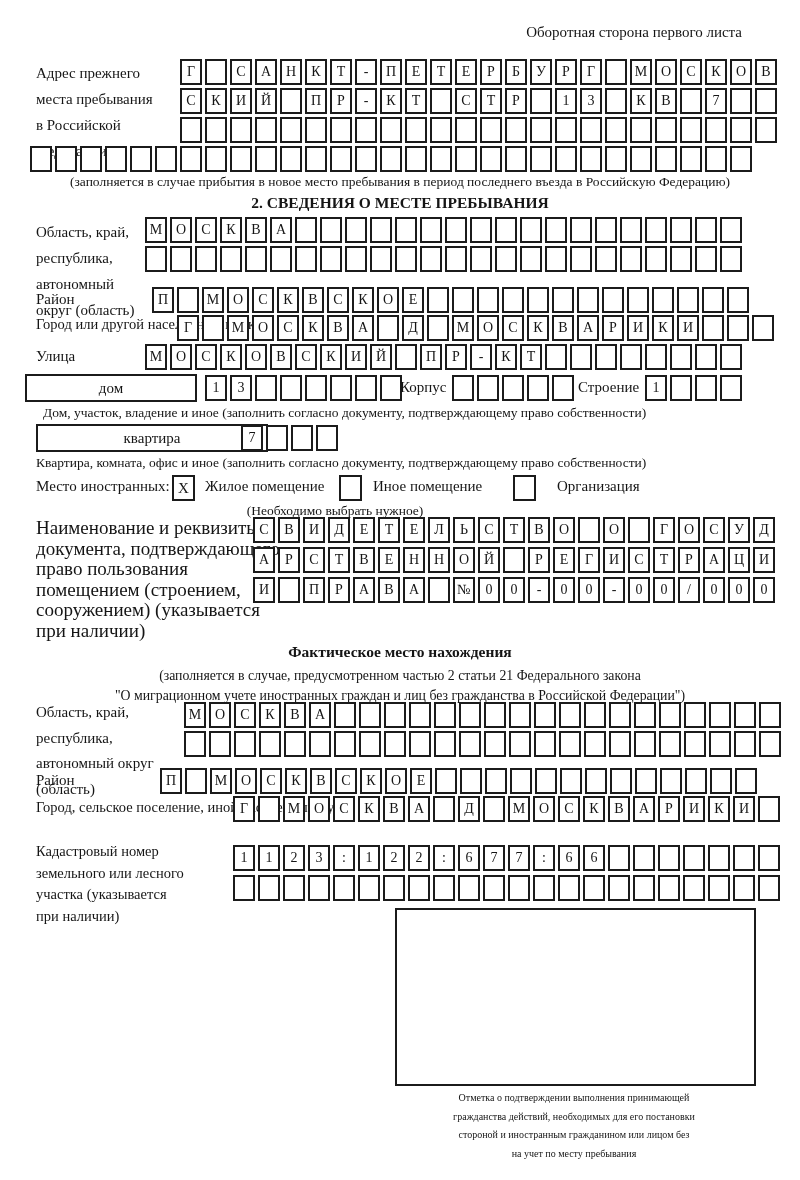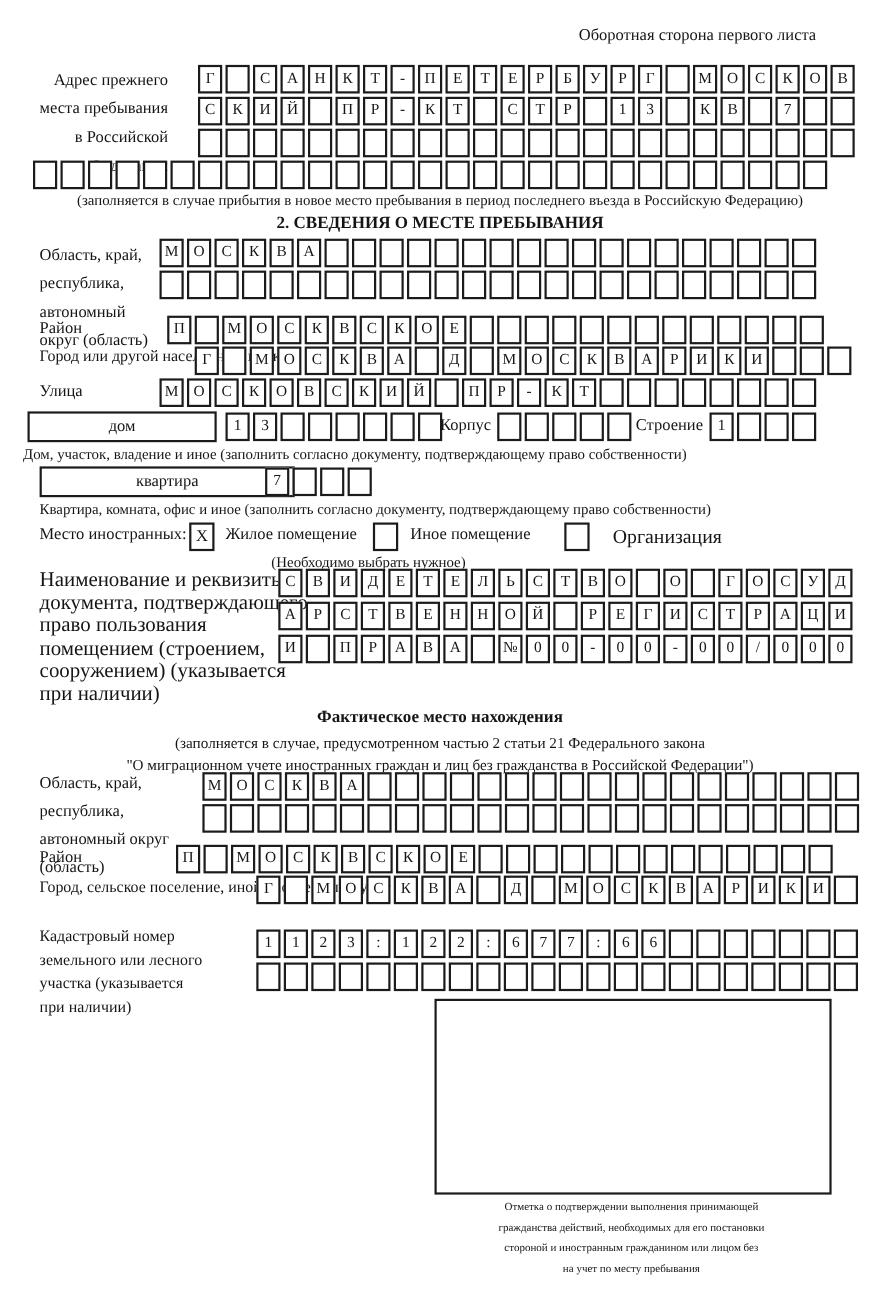--- a/index.html
+++ b/index.html
@@ -21,21 +21,21 @@
   .bold{font-weight:bold;}
   .stamp{position:absolute;border:2px solid #1b1b1b;background:#fff;}
 </style>
 </head>
 <body>
 
 <div class="page">
 
   <div class="abs" style="top:24px;right:58px;font-size:15px;">Оборотная сторона первого листа</div>
 
-  <div class="abs lbl" style="left:36px;top:60px;text-align:right;">
+  <div class="abs lbl" style="left:36px;top:60px;">
     <span>Адрес прежнего</span>
     <span>места пребывания</span>
     <span>в Российской</span>
     <span>Федерации</span>
   </div>
   <div class="boxrow" style="left:180px;top:59px;"><span class="cell">Г</span><span class="cell"></span><span class="cell">С</span><span class="cell">А</span><span class="cell">Н</span><span class="cell">К</span><span class="cell">Т</span><span class="cell">-</span><span class="cell">П</span><span class="cell">Е</span><span class="cell">Т</span><span class="cell">Е</span><span class="cell">Р</span><span class="cell">Б</span><span class="cell">У</span><span class="cell">Р</span><span class="cell">Г</span><span class="cell"></span><span class="cell">М</span><span class="cell">О</span><span class="cell">С</span><span class="cell">К</span><span class="cell">О</span><span class="cell">В</span></div>
   <div class="boxrow" style="left:180px;top:88px;"><span class="cell">С</span><span class="cell">К</span><span class="cell">И</span><span class="cell">Й</span><span class="cell"></span><span class="cell">П</span><span class="cell">Р</span><span class="cell">-</span><span class="cell">К</span><span class="cell">Т</span><span class="cell"></span><span class="cell">С</span><span class="cell">Т</span><span class="cell">Р</span><span class="cell"></span><span class="cell">1</span><span class="cell">3</span><span class="cell"></span><span class="cell">К</span><span class="cell">В</span><span class="cell"></span><span class="cell">7</span><span class="cell"></span><span class="cell"></span></div>
   <div class="boxrow" style="left:180px;top:117px;"><span class="cell"></span><span class="cell"></span><span class="cell"></span><span class="cell"></span><span class="cell"></span><span class="cell"></span><span class="cell"></span><span class="cell"></span><span class="cell"></span><span class="cell"></span><span class="cell"></span><span class="cell"></span><span class="cell"></span><span class="cell"></span><span class="cell"></span><span class="cell"></span><span class="cell"></span><span class="cell"></span><span class="cell"></span><span class="cell"></span><span class="cell"></span><span class="cell"></span><span class="cell"></span><span class="cell"></span></div>
   <div class="boxrow" style="left:30px;top:146px;"><span class="cell"></span><span class="cell"></span><span class="cell"></span><span class="cell"></span><span class="cell"></span><span class="cell"></span><span class="cell"></span><span class="cell"></span><span class="cell"></span><span class="cell"></span><span class="cell"></span><span class="cell"></span><span class="cell"></span><span class="cell"></span><span class="cell"></span><span class="cell"></span><span class="cell"></span><span class="cell"></span><span class="cell"></span><span class="cell"></span><span class="cell"></span><span class="cell"></span><span class="cell"></span><span class="cell"></span><span class="cell"></span><span class="cell"></span><span class="cell"></span><span class="cell"></span><span class="cell"></span></div>
   <div class="abs caption center" style="left:0;top:174px;width:800px;">(заполняется в случае прибытия в новое место пребывания в период последнего въезда в Российскую Федерацию)</div>
@@ -62,33 +62,33 @@
 
   <div class="abs" style="left:36px;top:348px;font-size:15px;">Улица</div>
   <div class="boxrow" style="left:145px;top:344px;"><span class="cell">М</span><span class="cell">О</span><span class="cell">С</span><span class="cell">К</span><span class="cell">О</span><span class="cell">В</span><span class="cell">С</span><span class="cell">К</span><span class="cell">И</span><span class="cell">Й</span><span class="cell"></span><span class="cell">П</span><span class="cell">Р</span><span class="cell">-</span><span class="cell">К</span><span class="cell">Т</span><span class="cell"></span><span class="cell"></span><span class="cell"></span><span class="cell"></span><span class="cell"></span><span class="cell"></span><span class="cell"></span><span class="cell"></span></div>
 
   <div class="rect" style="left:25px;top:374px;width:172px;height:28px;">дом</div>
   <div class="boxrow" style="left:205px;top:375px;"><span class="cell">1</span><span class="cell">3</span><span class="cell"></span><span class="cell"></span><span class="cell"></span><span class="cell"></span><span class="cell"></span><span class="cell"></span></div>
   <div class="abs" style="left:400px;top:379px;font-size:15px;">Корпус</div>
   <div class="boxrow" style="left:452px;top:375px;"><span class="cell"></span><span class="cell"></span><span class="cell"></span><span class="cell"></span><span class="cell"></span></div>
   <div class="abs" style="left:578px;top:379px;font-size:15px;">Строение</div>
   <div class="boxrow" style="left:645px;top:375px;"><span class="cell">1</span><span class="cell"></span><span class="cell"></span><span class="cell"></span></div>
-  <div class="abs caption" style="left:21px;top:405px;">Дом, участок, владение и иное (заполнить согласно документу, подтверждающему право собственности)</div>
+  <div class="abs caption" style="left:43px;top:405px;">Дом, участок, владение и иное (заполнить согласно документу, подтверждающему право собственности)</div>
 
   <div class="rect" style="left:36px;top:424px;width:232px;height:28px;">квартира</div>
   <div class="boxrow" style="left:241px;top:425px;"><span class="cell">7</span><span class="cell"></span><span class="cell"></span><span class="cell"></span></div>
   <div class="abs caption" style="left:36px;top:455px;">Квартира, комната, офис и иное (заполнить согласно документу, подтверждающему право собственности)</div>
 
   <div class="abs" style="left:36px;top:478px;font-size:15px;">Место иностранных:</div>
   <div class="checkbox" style="left:172px;top:475px;">X</div>
   <div class="abs" style="left:205px;top:478px;font-size:15px;">Жилое помещение</div>
   <div class="checkbox" style="left:339px;top:475px;"></div>
   <div class="abs" style="left:373px;top:478px;font-size:15px;">Иное помещение</div>
   <div class="checkbox" style="left:513px;top:475px;"></div>
-  <div class="abs" style="left:557px;top:478px;font-size:18px;">Организация</div>
+  <div class="abs" style="left:557px;top:478px;font-size:15px;">Организация</div>
   <div class="abs caption center" style="left:155px;top:503px;width:360px;">(Необходимо выбрать нужное)</div>
 
   <div class="abs" style="left:36px;top:518px;font-size:19px;line-height:20.5px;">
     <span style="display:block">Наименование и реквизиты</span>
     <span style="display:block">документа, подтверждающего</span>
     <span style="display:block">право пользования</span>
     <span style="display:block">помещением (строением,</span>
     <span style="display:block">сооружением) (указывается</span>
     <span style="display:block">при наличии)</span>
   </div>

